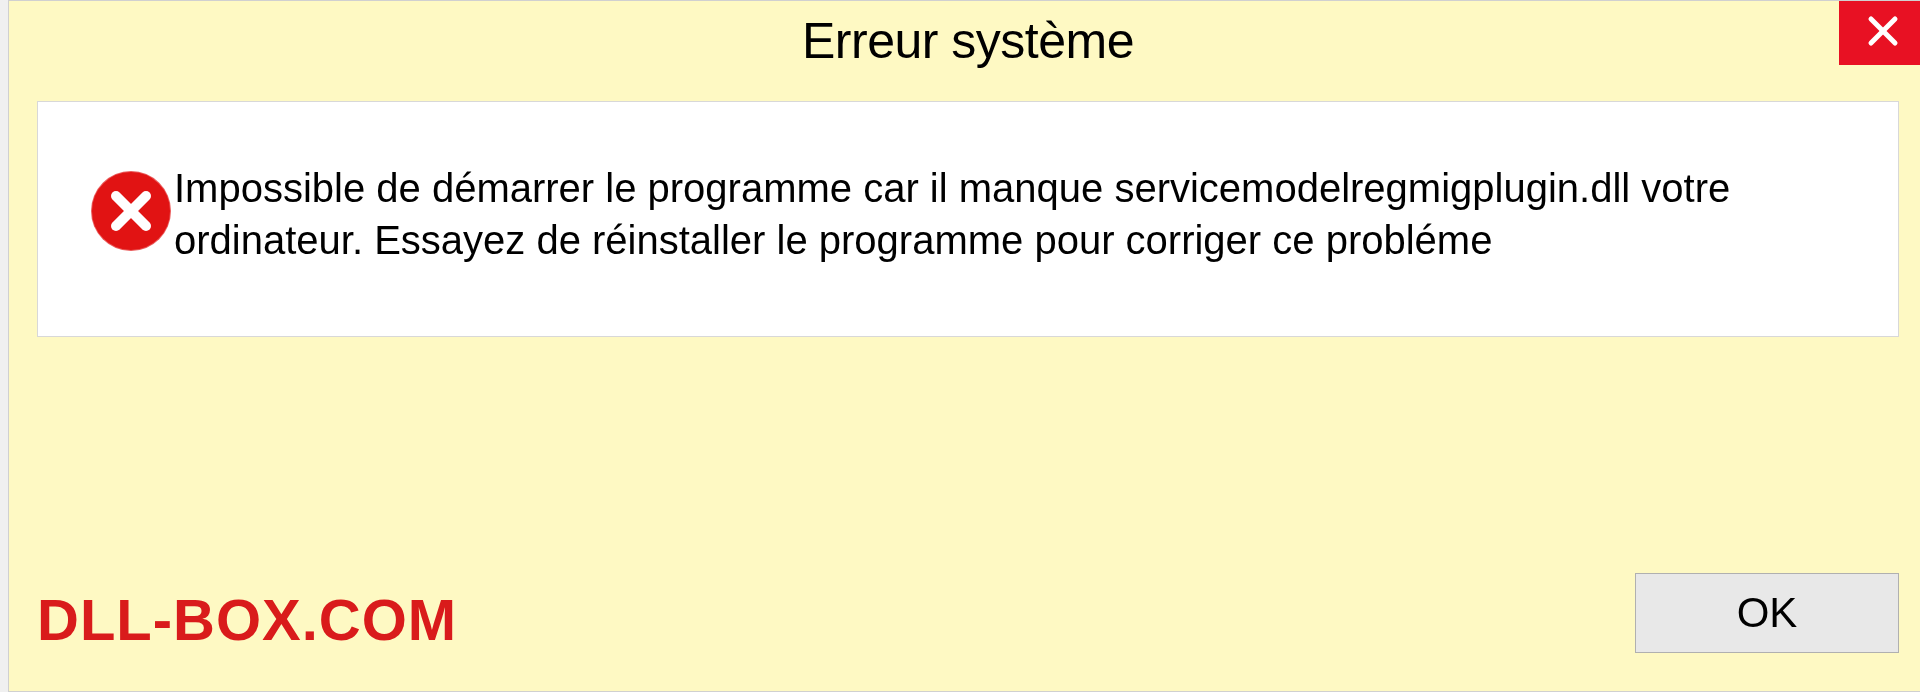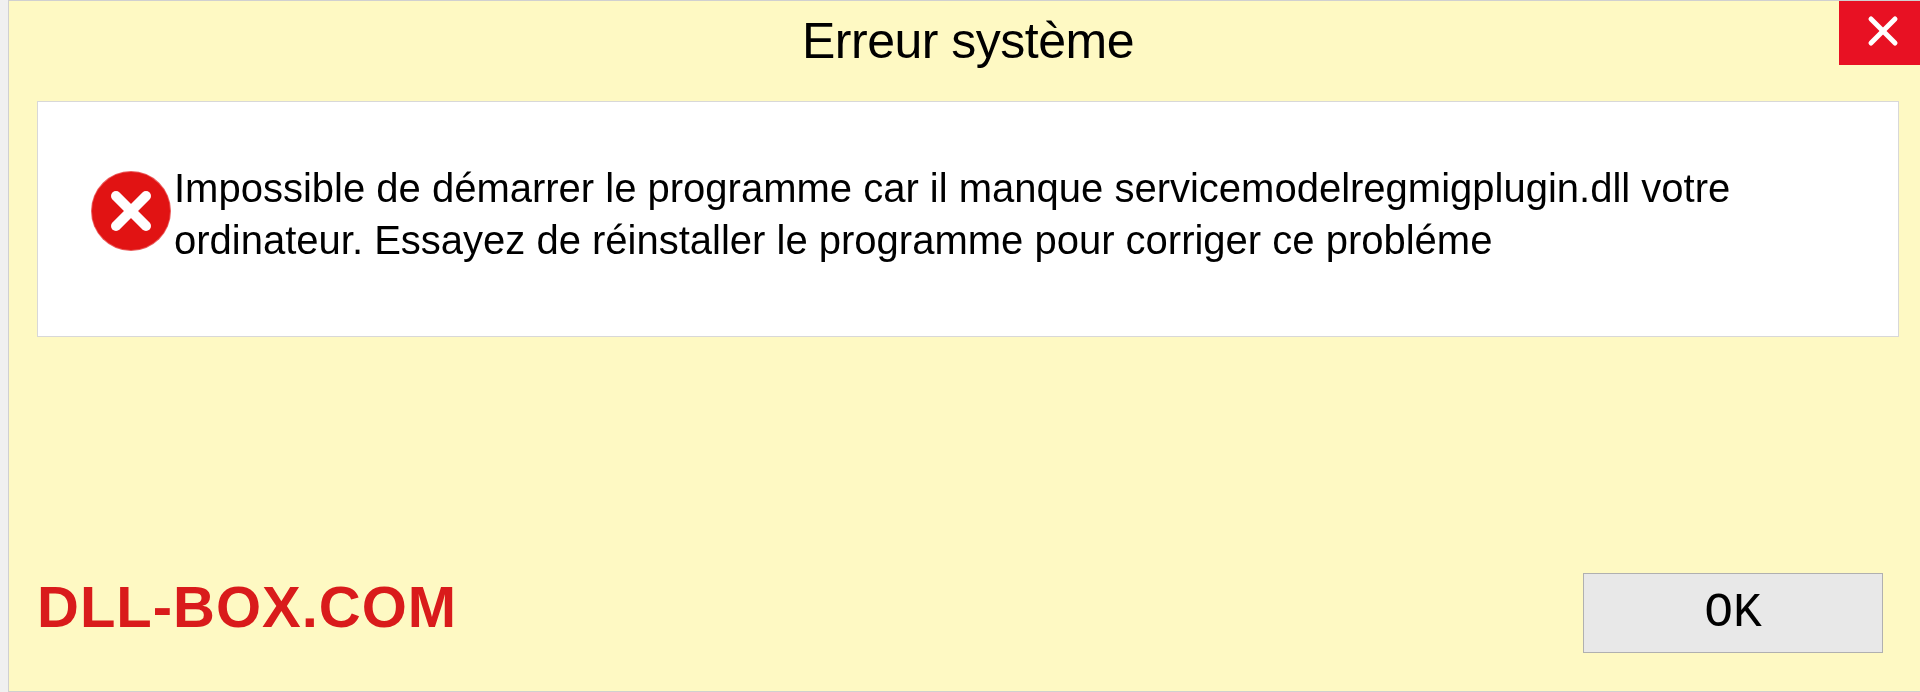--- a/index.html
+++ b/index.html
@@ -69,44 +69,44 @@
     .message-text {
       font-size: 40px;
       line-height: 1.3;
       color: #000;
       font-weight: 400;
     }
     .footer {
       position: absolute;
       bottom: 38px;
       left: 28px;
-      right: 44px;
+      right: 28px;
       display: flex;
-      align-items: flex-start;
+      align-items: flex-end;
       justify-content: space-between;
     }
     .watermark {
       font-size: 58px;
       font-weight: 800;
       color: #d91b1b;
       letter-spacing: 1px;
       font-family: Arial, sans-serif;
     }
     .ok-button {
-      width: 300px;
+      width: 264px;
       height: 80px;
       background: #e8e8e8;
       border: 1px solid #b0b0b0;
-      font-size: 48px;
+      font-size: 42px;
       color: #000;
       display: flex;
       align-items: center;
       justify-content: center;
       cursor: pointer;
-      font-family: Liberation Mono, monospace;
+      font-family: Liberation Sans, sans-serif;
     }
   </style>
 </head>
 <body>
 
 <div class="dialog">
   <div class="titlebar">
     <div class="title">Erreur système</div>
     <div class="close-button">
       <span>

